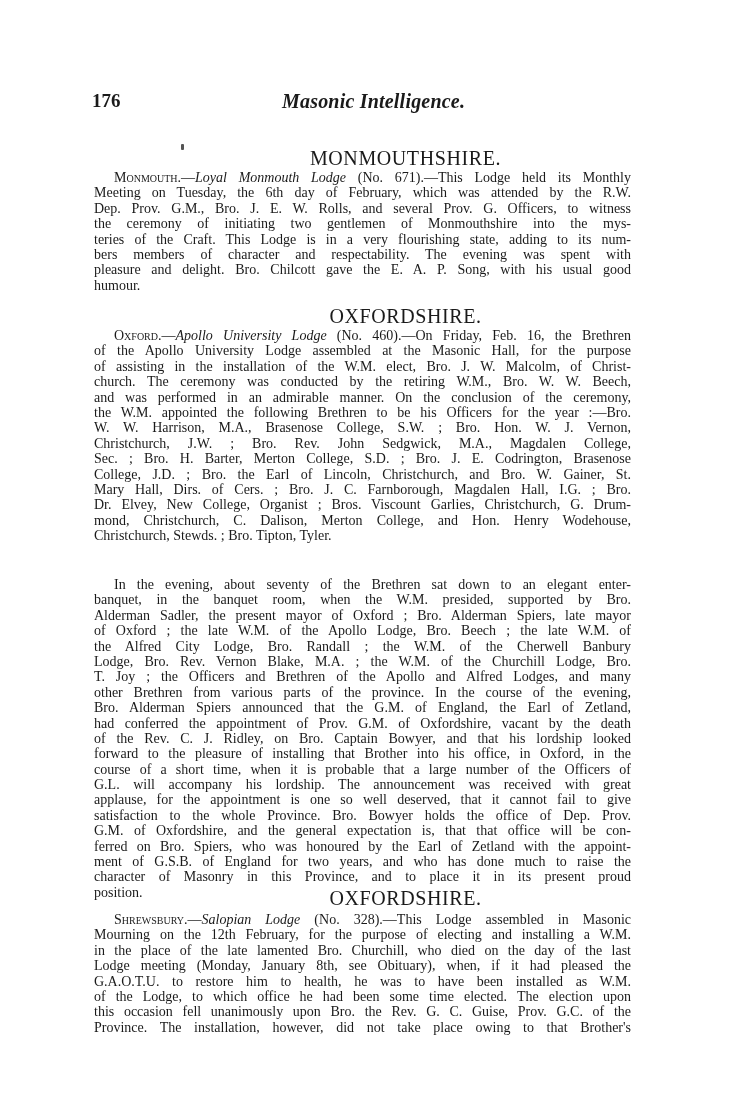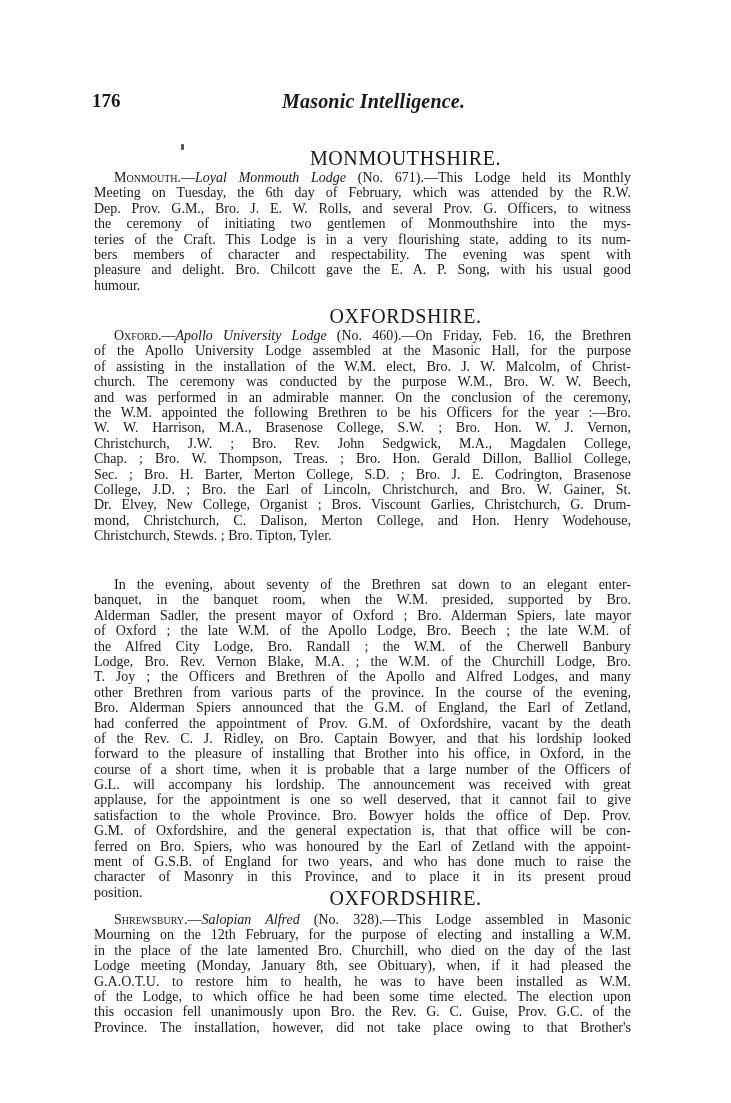--- a/index.html
+++ b/index.html
@@ -40,28 +40,28 @@
       <span class="line">bers members of character and respectability. The evening was spent with</span>
       <span class="line">pleasure and delight. Bro. Chilcott gave the E. A. P. Song, with his usual good</span>
       <span class="line last">humour.</span>
     </div>
 
   <div class="section-heading" style="top:293px;">OXFORDSHIRE.</div>
   <div class="para" style="top:316px;">
       <span class="line indent"><span class="sc">Oxford.</span>—<span class="it">Apollo University Lodge</span><span> (No. 460).—On Friday, Feb. 16, the Brethren</span></span>
       <span class="line">of the Apollo University Lodge assembled at the Masonic Hall, for the purpose</span>
       <span class="line">of assisting in the installation of the W.M. elect, Bro. J. W. Malcolm, of Christ-</span>
-      <span class="line">church. The ceremony was conducted by the purpose W.M., Bro. W. W. Beech,</span>
+      <span class="line">church. The ceremony was conducted by the retiring W.M., Bro. W. W. Beech,</span>
       <span class="line">and was performed in an admirable manner. On the conclusion of the ceremony,</span>
       <span class="line">the W.M. appointed the following Brethren to be his Officers for the year :—Bro.</span>
       <span class="line">W. W. Harrison, M.A., Brasenose College, S.W. ; Bro. Hon. W. J. Vernon,</span>
       <span class="line">Christchurch, J.W. ; Bro. Rev. John Sedgwick, M.A., Magdalen College,</span>
-      <span class="line">Chap. ; Bro. W. Thompson, Treas. ; Bro. Hon. Gerald Dillon, Balliol College,</span>
       <span class="line">Sec. ; Bro. H. Barter, Merton College, S.D. ; Bro. J. E. Codrington, Brasenose</span>
       <span class="line">College, J.D. ; Bro. the Earl of Lincoln, Christchurch, and Bro. W. Gainer, St.</span>
+      <span class="line">Mary Hall, Dirs. of Cers. ; Bro. J. C. Farnborough, Magdalen Hall, I.G. ; Bro.</span>
       <span class="line">Dr. Elvey, New College, Organist ; Bros. Viscount Garlies, Christchurch, G. Drum-</span>
       <span class="line">mond, Christchurch, C. Dalison, Merton College, and Hon. Henry Wodehouse,</span>
       <span class="line last">Christchurch, Stewds. ; Bro. Tipton, Tyler.</span>
     </div>
   <div class="para" style="top:547px;margin-top:18px;">
       <span class="line indent">In the evening, about seventy of the Brethren sat down to an elegant enter-</span>
       <span class="line">banquet, in the banquet room, when the W.M. presided, supported by Bro.</span>
       <span class="line">Alderman Sadler, the present mayor of Oxford ; Bro. Alderman Spiers, late mayor</span>
       <span class="line">of Oxford ; the late W.M. of the Apollo Lodge, Bro. Beech ; the late W.M. of</span>
       <span class="line">the Alfred City Lodge, Bro. Randall ; the W.M. of the Cherwell Banbury</span>
@@ -78,21 +78,21 @@
       <span class="line">satisfaction to the whole Province. Bro. Bowyer holds the office of Dep. Prov.</span>
       <span class="line">G.M. of Oxfordshire, and the general expectation is, that that office will be con-</span>
       <span class="line">ferred on Bro. Spiers, who was honoured by the Earl of Zetland with the appoint-</span>
       <span class="line">ment of G.S.B. of England for two years, and who has done much to raise the</span>
       <span class="line">character of Masonry in this Province, and to place it in its present proud</span>
       <span class="line last">position.</span>
     </div>
 
   <div class="section-heading" style="top:875px;">OXFORDSHIRE.</div>
   <div class="para" style="top:900px;">
-      <span class="line indent"><span class="sc">Shrewsbury.</span>—<span class="it">Salopian Alfred</span><span> (No. 328).—This Lodge assembled in Masonic</span></span>
+      <span class="line indent"><span class="sc">Shrewsbury.</span>—<span class="it">Salopian Lodge</span><span> (No. 328).—This Lodge assembled in Masonic</span></span>
       <span class="line">Mourning on the 12th February, for the purpose of electing and installing a W.M.</span>
       <span class="line">in the place of the late lamented Bro. Churchill, who died on the day of the last</span>
       <span class="line">Lodge meeting (Monday, January 8th, see Obituary), when, if it had pleased the</span>
       <span class="line">G.A.O.T.U. to restore him to health, he was to have been installed as W.M.</span>
       <span class="line">of the Lodge, to which office he had been some time elected. The election upon</span>
       <span class="line">this occasion fell unanimously upon Bro. the Rev. G. C. Guise, Prov. G.C. of the</span>
       <span class="line">Province. The installation, however, did not take place owing to that Brother's</span>
     </div>
 
 </div>

